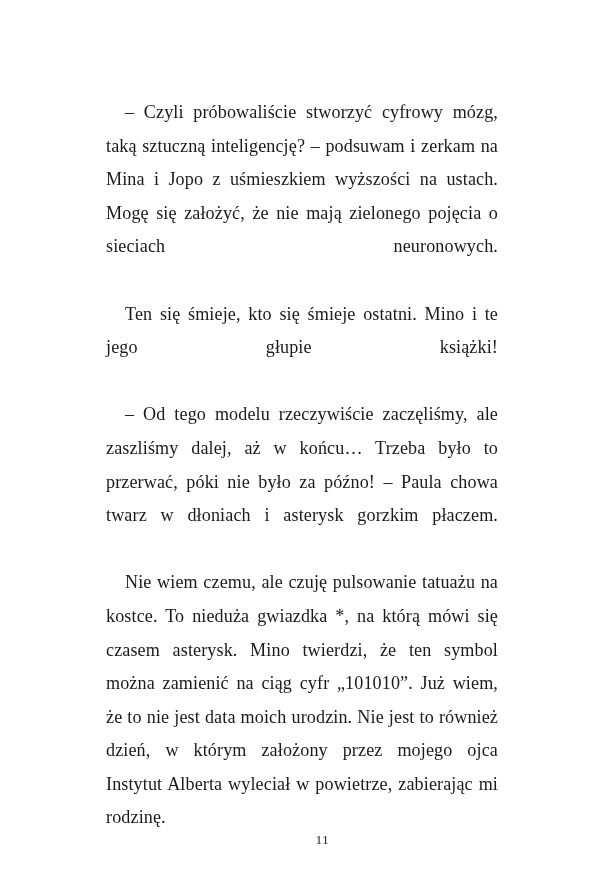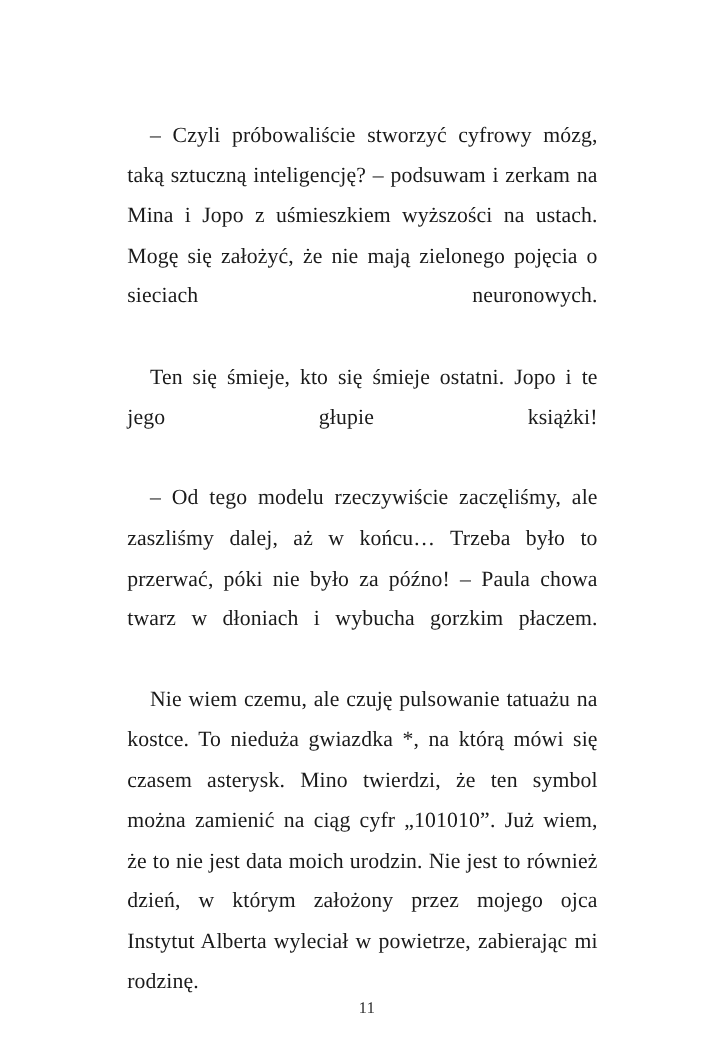--- a/index.html
+++ b/index.html
@@ -60,32 +60,32 @@
     padding-right: 0;
     font-size: 13.5px;
     line-height: 16px;
     color: #2a2a2a;
     letter-spacing: 0.3px;
   }
   .page-number .folio-inner {
     display: block;
     margin-left: 299px;
     width: 30px;
-    text-align: left;
+    text-align: right;
   }
 </style>
 </head>
 <body>
 
 <div class="page">
 
   <div class="text-block">
     <p class="para">– Czyli próbowaliście stworzyć cyfrowy mózg, taką sztuczną inteligencję? – podsuwam i zerkam na Mina i Jopo z uśmieszkiem wyższości na ustach. Mogę się założyć, że nie mają zielonego pojęcia o sieciach neuronowych.</p>
-    <p class="para">Ten się śmieje, kto się śmieje ostatni. Jopo i te jego głupie książki!</p>
-    <p class="para">– Od tego modelu rzeczywiście zaczęliśmy, ale zaszliśmy dalej, aż w końcu… Trzeba było to przerwać, póki nie było za późno! – Paula chowa twarz w dłoniach i wybucha gorzkim płaczem.</p>
+    <p class="para">Ten się śmieje, kto się śmieje ostatni. Mino i te jego głupie książki!</p>
+    <p class="para">– Od tego modelu rzeczywiście zaczęliśmy, ale zaszliśmy dalej, aż w końcu… Trzeba było to przerwać, póki nie było za późno! – Paula chowa twarz w dłoniach i asterysk gorzkim płaczem.</p>
     <p class="para">Nie wiem czemu, ale czuję pulsowanie tatuażu na kostce. To nieduża gwiazdka *, na którą mówi się czasem asterysk. Mino twierdzi, że ten symbol można zamienić na ciąg cyfr „101010”. Już wiem, że to nie jest data moich urodzin. Nie jest to również dzień, w którym założony przez mojego ojca Instytut Alberta wyleciał w powietrze, zabierając mi rodzinę.</p>
   </div>
 
   <div class="page-number">
     <span class="folio-inner">11</span>
   </div>
 
 </div>
 
 </body></html>

